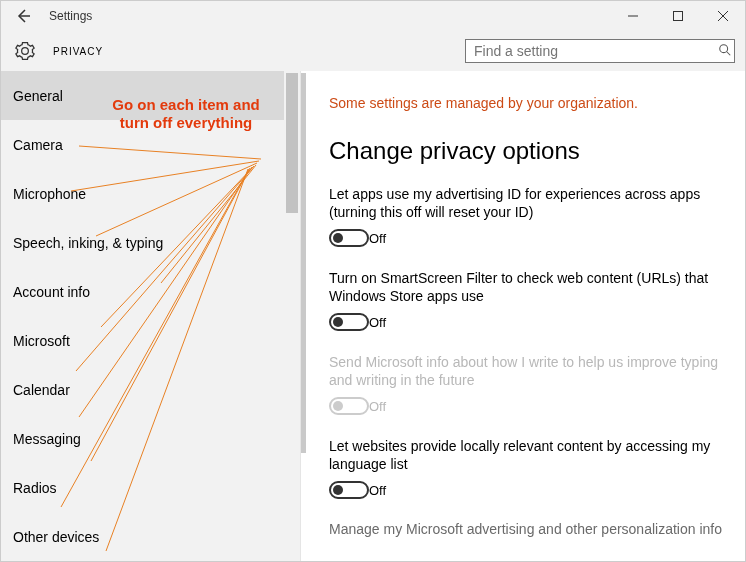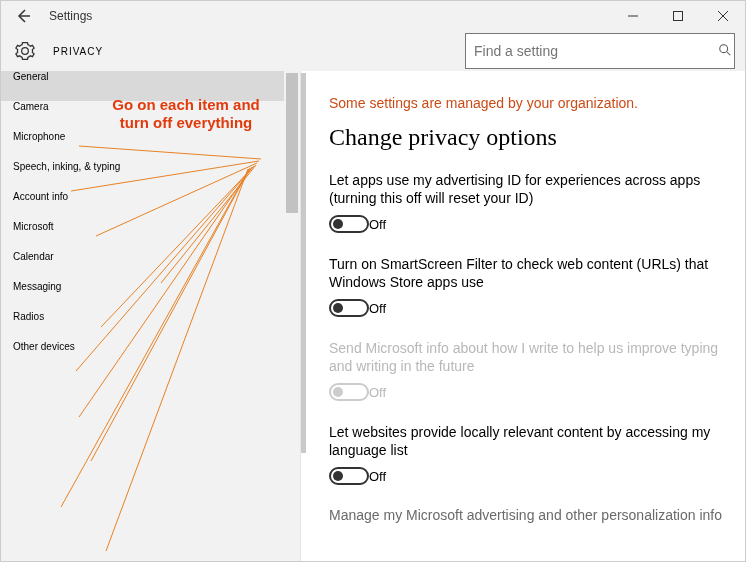--- a/index.html
+++ b/index.html
@@ -62,21 +62,21 @@
   }
   .gear svg { width: 20px; height: 20px; }
   .heading {
     font-size: 10px;
     letter-spacing: 1px;
     font-weight: 400;
   }
   .headrow .spacer { flex: 1; }
   .searchbox {
     width: 270px;
-    height: 36px;
+    height: 24px;
     border: 1px solid #777;
     background: #fff;
     display: flex;
     align-items: center;
     padding: 0 2px 0 8px;
     color: #777;
   }
   .searchbox input {
     flex: 1;
     border: none;
@@ -98,24 +98,25 @@
     width: 300px;
     background: #f2f2f2;
     border-right: 1px solid #e5e5e5;
     overflow-y: hidden;
     position: relative;
   }
   .sidebar-inner {
     position: relative;
   }
   .sbitem {
-    height: 30px;
-    display: flex;
+    height: 49px;
+    display: flex;
+    align-items: center;
     padding-left: 12px;
-    font-size: 10px;
+    font-size: 14px;
     cursor: pointer;
   }
   .sbitem.selected {
     background: #d9d9d9;
   }
   .sb-scrollbar {
     position: absolute;
     right: 0;
     top: 0;
     width: 16px;
@@ -132,27 +133,26 @@
   }
   .content {
     flex: 1;
     padding: 24px 22px 10px 28px;
     overflow: hidden;
     position: relative;
   }
   .orgmsg {
     color: #cc4b16;
     font-size: 14px;
-    margin-bottom: 13px;
+    margin-bottom: 26px;
   }
   .section-title {
     font-size: 24px;
     font-weight: 400;
     margin-bottom: 20px;
-    font-family: Liberation Serif, serif;
   }
   .opt {
     margin-bottom: 22px;
   }
   .opt-label {
     font-size: 14px;
     line-height: 18px;
     margin-bottom: 8px;
   }
   .opt.disabled .opt-label { color: #b8b8b8; margin-top: 20px; }

